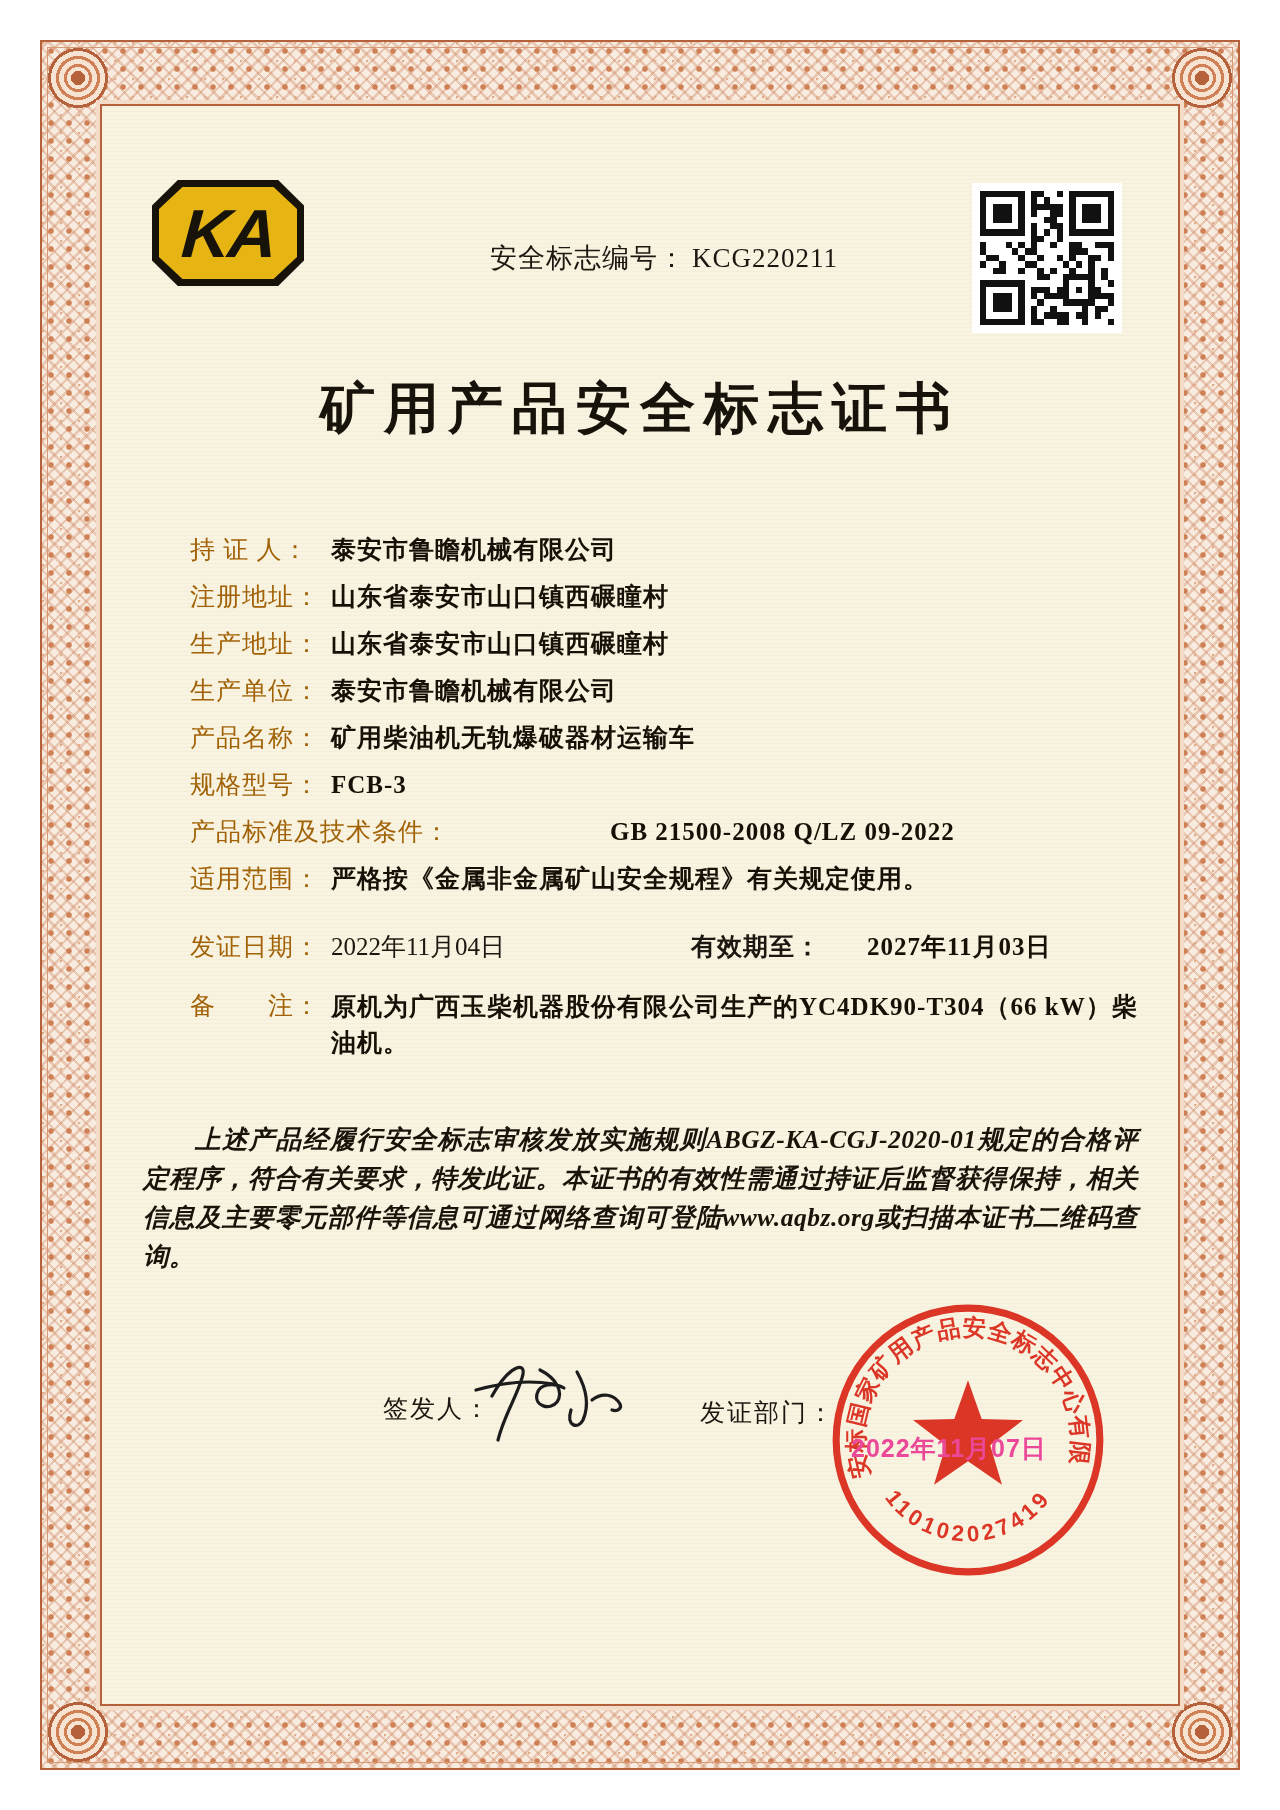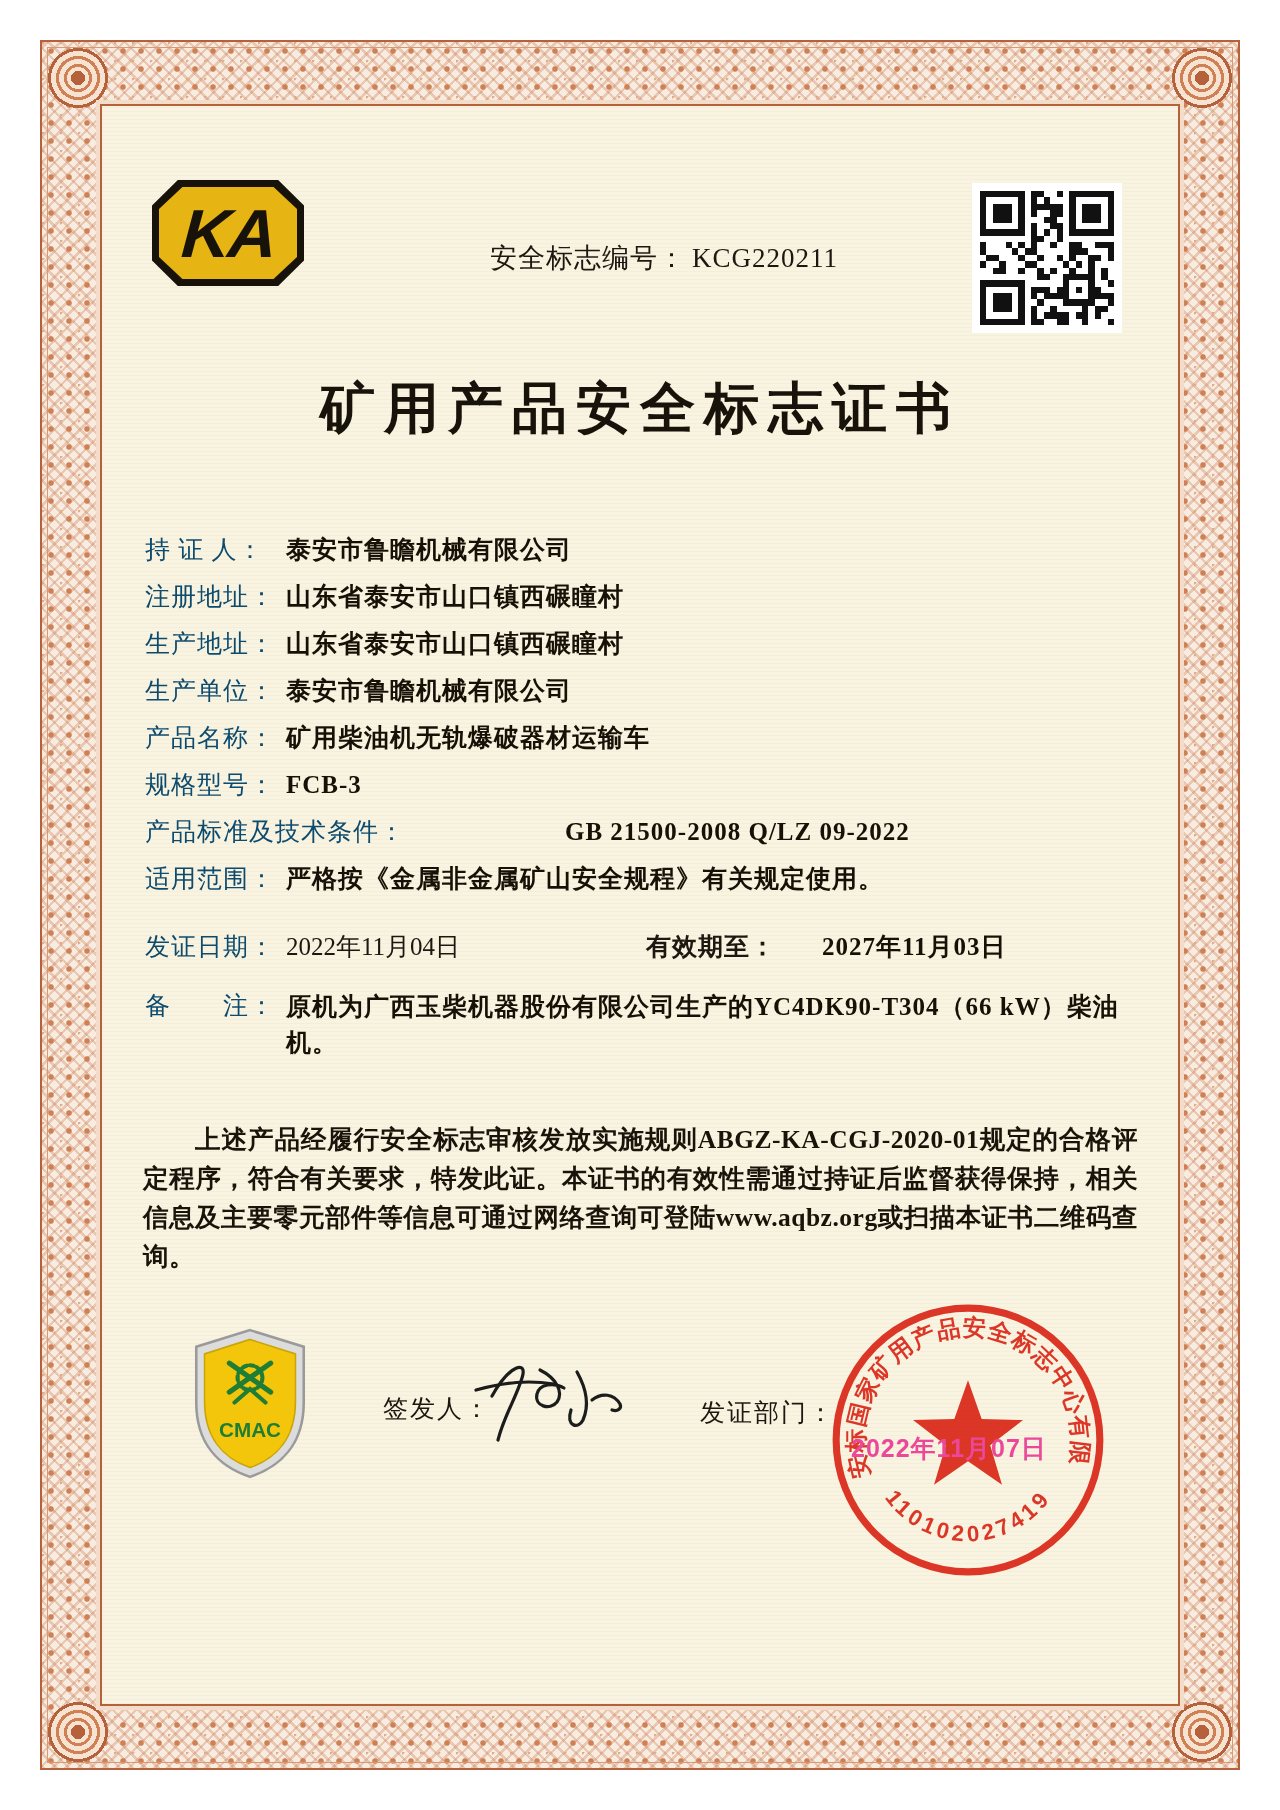--- a/index.html
+++ b/index.html
@@ -35,31 +35,31 @@
   .serial .s-value{font-family:"Liberation Serif",serif;letter-spacing:1px;margin-left:6px;}
   .qr-box{position:absolute;left:972px;top:183px;width:150px;height:150px;background:#ffffff;
           display:flex;align-items:center;justify-content:center;}
   .qr-box svg{width:134px;height:134px;shape-rendering:crispEdges;}
   
   .cert-title{position:absolute;left:0;top:372px;width:100%;text-align:center;
               font-size:55px;font-weight:900;letter-spacing:9px;color:#17120a;}
   
   .fields{position:absolute;left:145px;top:534px;width:995px;font-size:25px;}
   .frow{margin-bottom:15px;line-height:32px;white-space:nowrap;}
-  .flabel{display:inline-block;min-width:141px;white-space:pre;letter-spacing:1px;color:#0c4a6e;}
+  .flabel{display:inline-block;min-width:141px;white-space:pre;letter-spacing:1px;color:#a16207;margin-left:45px;}
   .fvalue{font-weight:700;letter-spacing:1px;color:#171006;}
   .frow.std .fvalue{margin-left:160px;}
   .dates{margin-top:36px;line-height:32px;white-space:nowrap;}
   .dates .dvalue{display:inline-block;width:360px;font-weight:400;}
   .dates .flabel2{display:inline-block;width:176px;white-space:pre;letter-spacing:1px;font-weight:bold;}
   .remark{margin-top:26px;display:flex;white-space:normal;}
   .remark .fvalue{flex:1;line-height:36px;}
   
   .statement{position:absolute;left:143px;top:1120px;width:995px;font-size:25.5px;font-weight:700;
-             line-height:39px;text-indent:52px;text-align:justify;letter-spacing:.5px;color:#19130a;}
+             line-height:39px;text-indent:52px;text-align:justify;letter-spacing:.5px;color:#19130a;font-style:italic;}
   
   .cmac{position:absolute;left:188px;top:1326px;width:124px;height:152px;}
   .sign-label{position:absolute;left:383px;top:1392px;font-size:25px;letter-spacing:2px;}
   .signature{position:absolute;left:462px;top:1344px;width:170px;height:110px;}
   .dept-label{position:absolute;left:700px;top:1396px;font-size:25px;letter-spacing:2px;}
   .seal{position:absolute;left:826px;top:1298px;width:284px;height:284px;opacity:.93;}
   .seal-date{position:absolute;left:851px;top:1432px;font-size:25px;font-weight:600;color:#ec4899;
              font-family:"Liberation Sans","DejaVu Sans",sans-serif;letter-spacing:1px;z-index:5;}
 </style>
 </head>
@@ -245,33 +245,20 @@
     </div>
 
     <div class="remark">
       <span class="flabel">备　　注：</span>
         <span class="fvalue">原机为广西玉柴机器股份有限公司生产的YC4DK90-T304（66 kW）柴油机。</span>
     </div>
   </div>
 
   <div class="statement">上述产品经履行安全标志审核发放实施规则ABGZ-KA-CGJ-2020-01规定的合格评定程序，符合有关要求，特发此证。本证书的有效性需通过持证后监督获得保持，相关信息及主要零元部件等信息可通过网络查询可登陆www.aqbz.org或扫描本证书二维码查询。</div>
 
-  <div class="cmac">
-    <svg viewBox="0 0 120 150" xmlns="http://www.w3.org/2000/svg">
-      <path d="M60,4 L112,20 L112,74 C112,114 90,136 60,146 C30,136 8,114 8,74 L8,20 Z" fill="#dcdcdc" stroke="#9a9a9a" stroke-width="2.5"></path>
-      <path d="M60,13 L104,27 L104,73 C104,108 86,128 60,137 C34,128 16,108 16,73 L16,27 Z" fill="#f3c60b" stroke="#c9a40a" stroke-width="1.5"></path>
-      <g stroke="#1f7d36" stroke-width="5" stroke-linecap="round" fill="none">
-        <path d="M40,36 L80,64"></path>
-        <path d="M80,36 L40,64"></path>
-        <circle cx="60" cy="50" r="12" stroke-width="4" stroke-dasharray="4 3"></circle>
-        <path d="M45,74 L60,61 L75,74" stroke-width="4"></path>
-      </g>
-      <text x="60" y="107" text-anchor="middle" font-family="Liberation Sans, DejaVu Sans, sans-serif" font-size="20" font-weight="bold" fill="#1f7d36">CMAC</text>
-    </svg>
-  </div>
 
   <div class="sign-label">签发人：</div>
 
   <div class="signature">
     <svg viewBox="0 0 170 110" xmlns="http://www.w3.org/2000/svg" fill="none" stroke="#1c1c1c" stroke-width="3.2" stroke-linecap="round">
       <path d="M30,52 C48,20 66,16 60,34 C54,54 42,72 36,96"></path>
       <path d="M14,46 C44,38 66,36 92,40"></path>
       <path d="M78,26 C94,34 102,48 95,58 C88,67 72,62 75,50 C77,40 92,38 102,44"></path>
       <path d="M115,28 C124,44 128,60 121,76 C116,86 104,82 109,66"></path>
       <path d="M130,56 C140,48 152,50 158,60 C160,64 156,68 150,66"></path>

